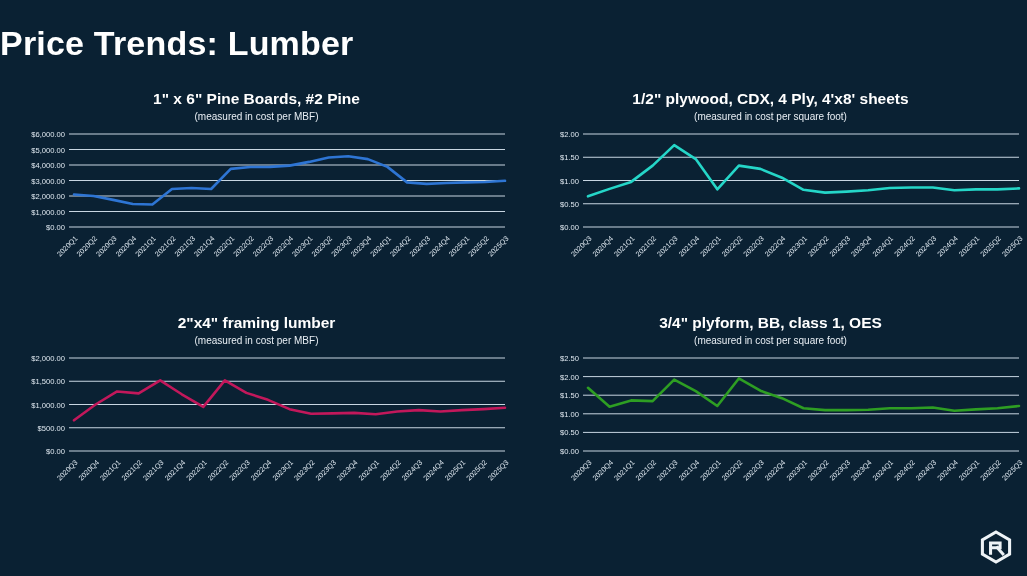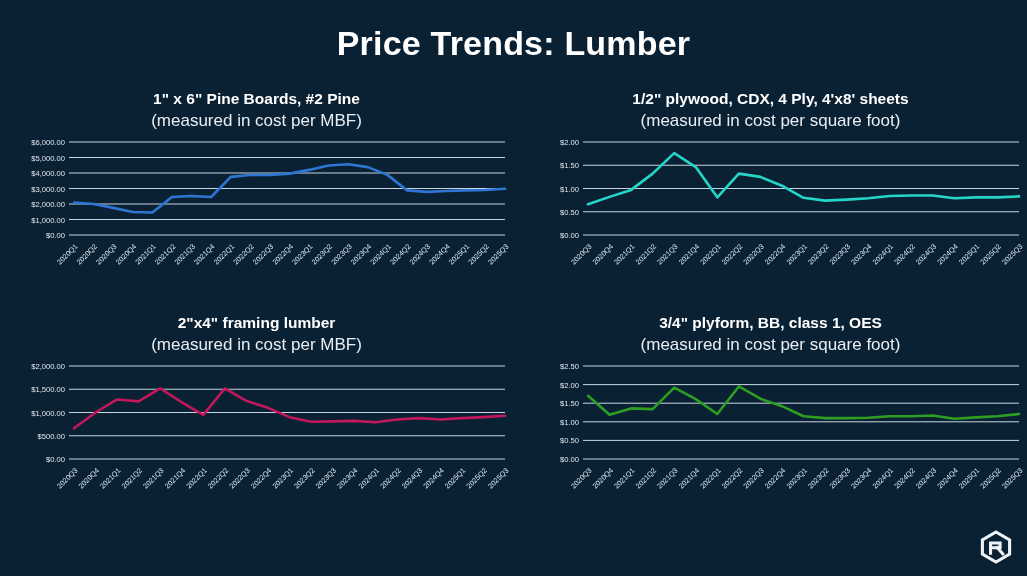--- a/index.html
+++ b/index.html
@@ -7,32 +7,31 @@
     width:1027px;height:576px;
     background:#0a2133;
     font-family:"Liberation Sans", sans-serif;
     overflow:hidden;
     position:relative;
   }
   .slide{position:relative;width:1027px;height:576px;}
 
   .deck-title{
     position:absolute;top:24px;left:0;width:1027px;
-    text-align:center;
     font-size:34px;font-weight:bold;color:#ffffff;
     letter-spacing:.2px;
   }
 
   .panel{position:absolute;}
   .panel-head{text-align:center;}
   .panel-title{
     font-size:15.5px;font-weight:bold;color:#ffffff;line-height:1.15;
   }
   .panel-sub{
-    font-size:17px;color:#e8eef4;margin-top:3px;line-height:1.15;
+    font-size:10px;color:#e8eef4;margin-top:3px;line-height:1.15;
   }
 
   .plot{position:relative;}
   .plot svg{display:block;}
 
   .ytick{
     font-size:7.6px;fill:#dfe8f0;
     font-family:"Liberation Sans", sans-serif;
     text-anchor:end;
   }

